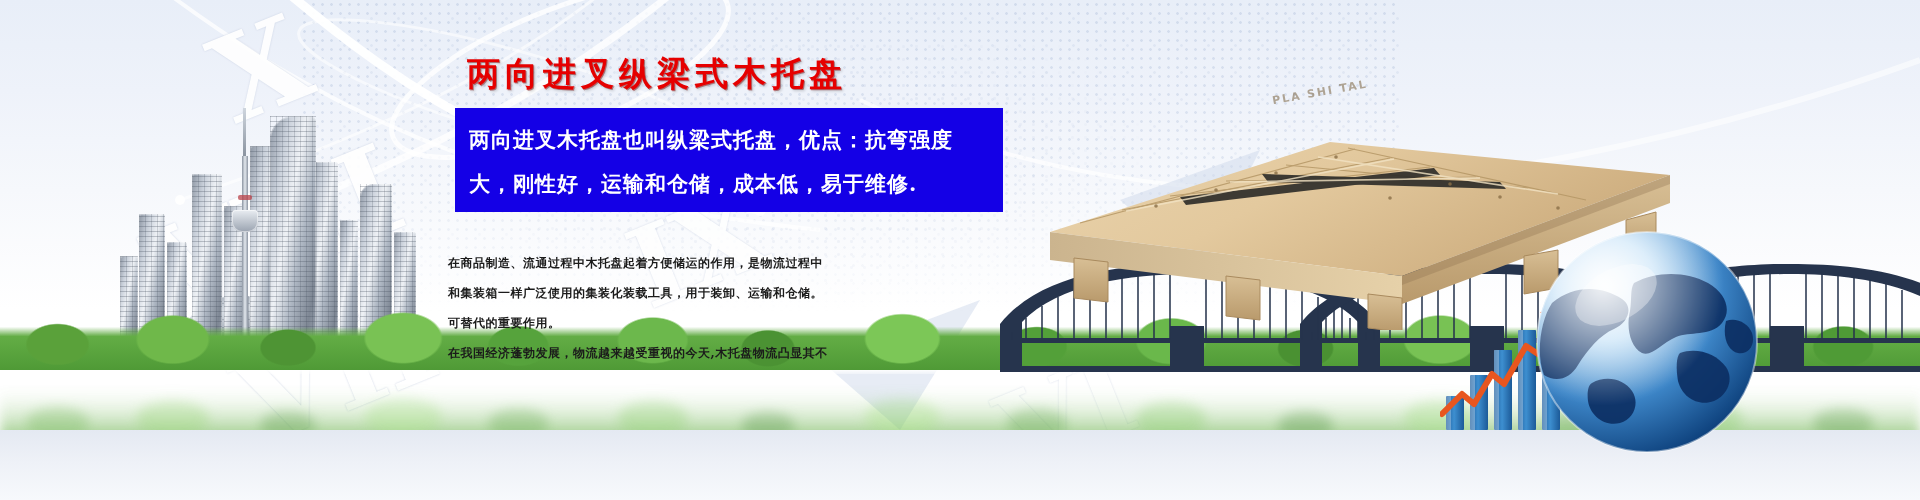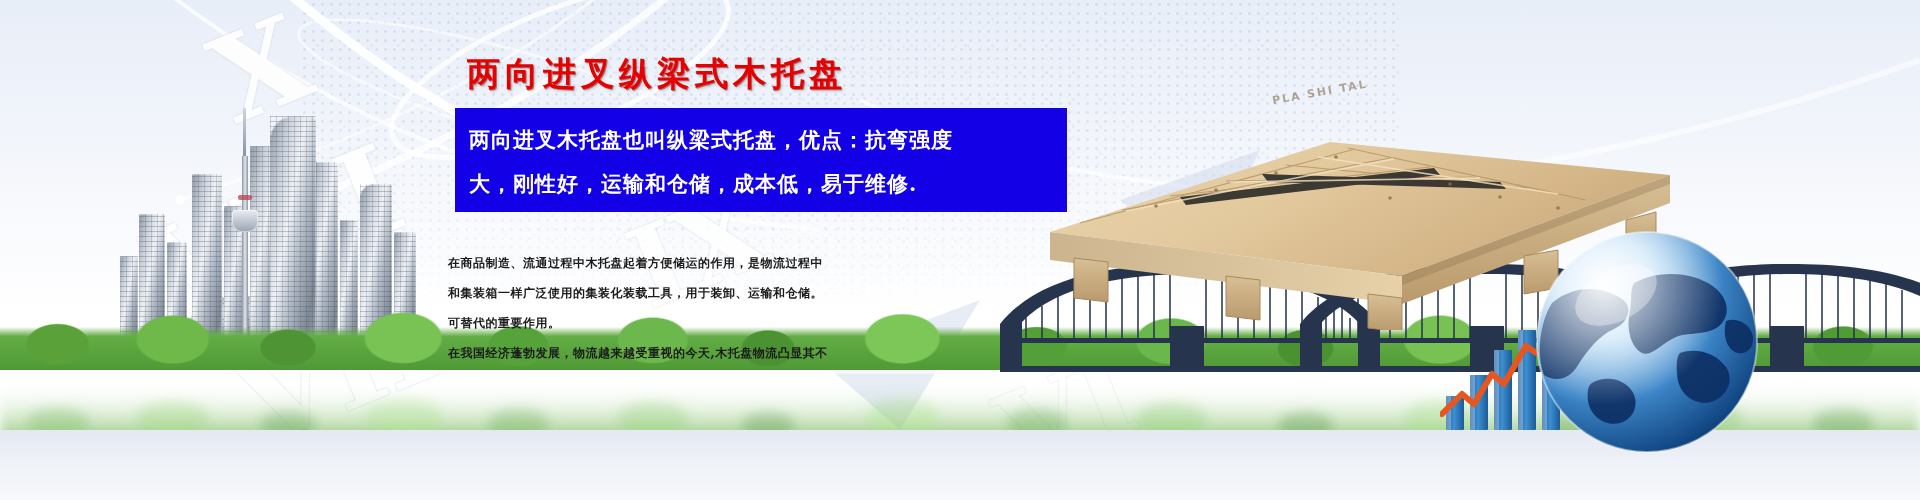--- a/index.html
+++ b/index.html
@@ -139,21 +139,21 @@
   
   .title{
     position:absolute;left:455px;top:52px;
     font-family:Liberation Mono, monospace;
     font-weight:700;font-size:33px;letter-spacing:5px;color:#e60000;
     text-shadow:1px 1px 0 rgba(120,0,0,.45), 2px 2px 3px rgba(0,0,0,.18);
     white-space:nowrap;
     margin-left:12px;
   }
   .callout{
-    position:absolute;left:455px;top:108px;width:612px;height:104px;
+    position:absolute;left:455px;top:108px;width:548px;height:104px;
     background:#1400e6;color:#ffffff;box-sizing:border-box;
     padding:10px 12px 0 14px;
   }
   .callout .ln{
     font-family:"DejaVu Serif","Liberation Serif",serif;
     font-weight:700;font-size:21px;line-height:44px;letter-spacing:1px;
     white-space:nowrap;
   }
   .para{
     position:absolute;left:448px;top:248px;width:620px;

